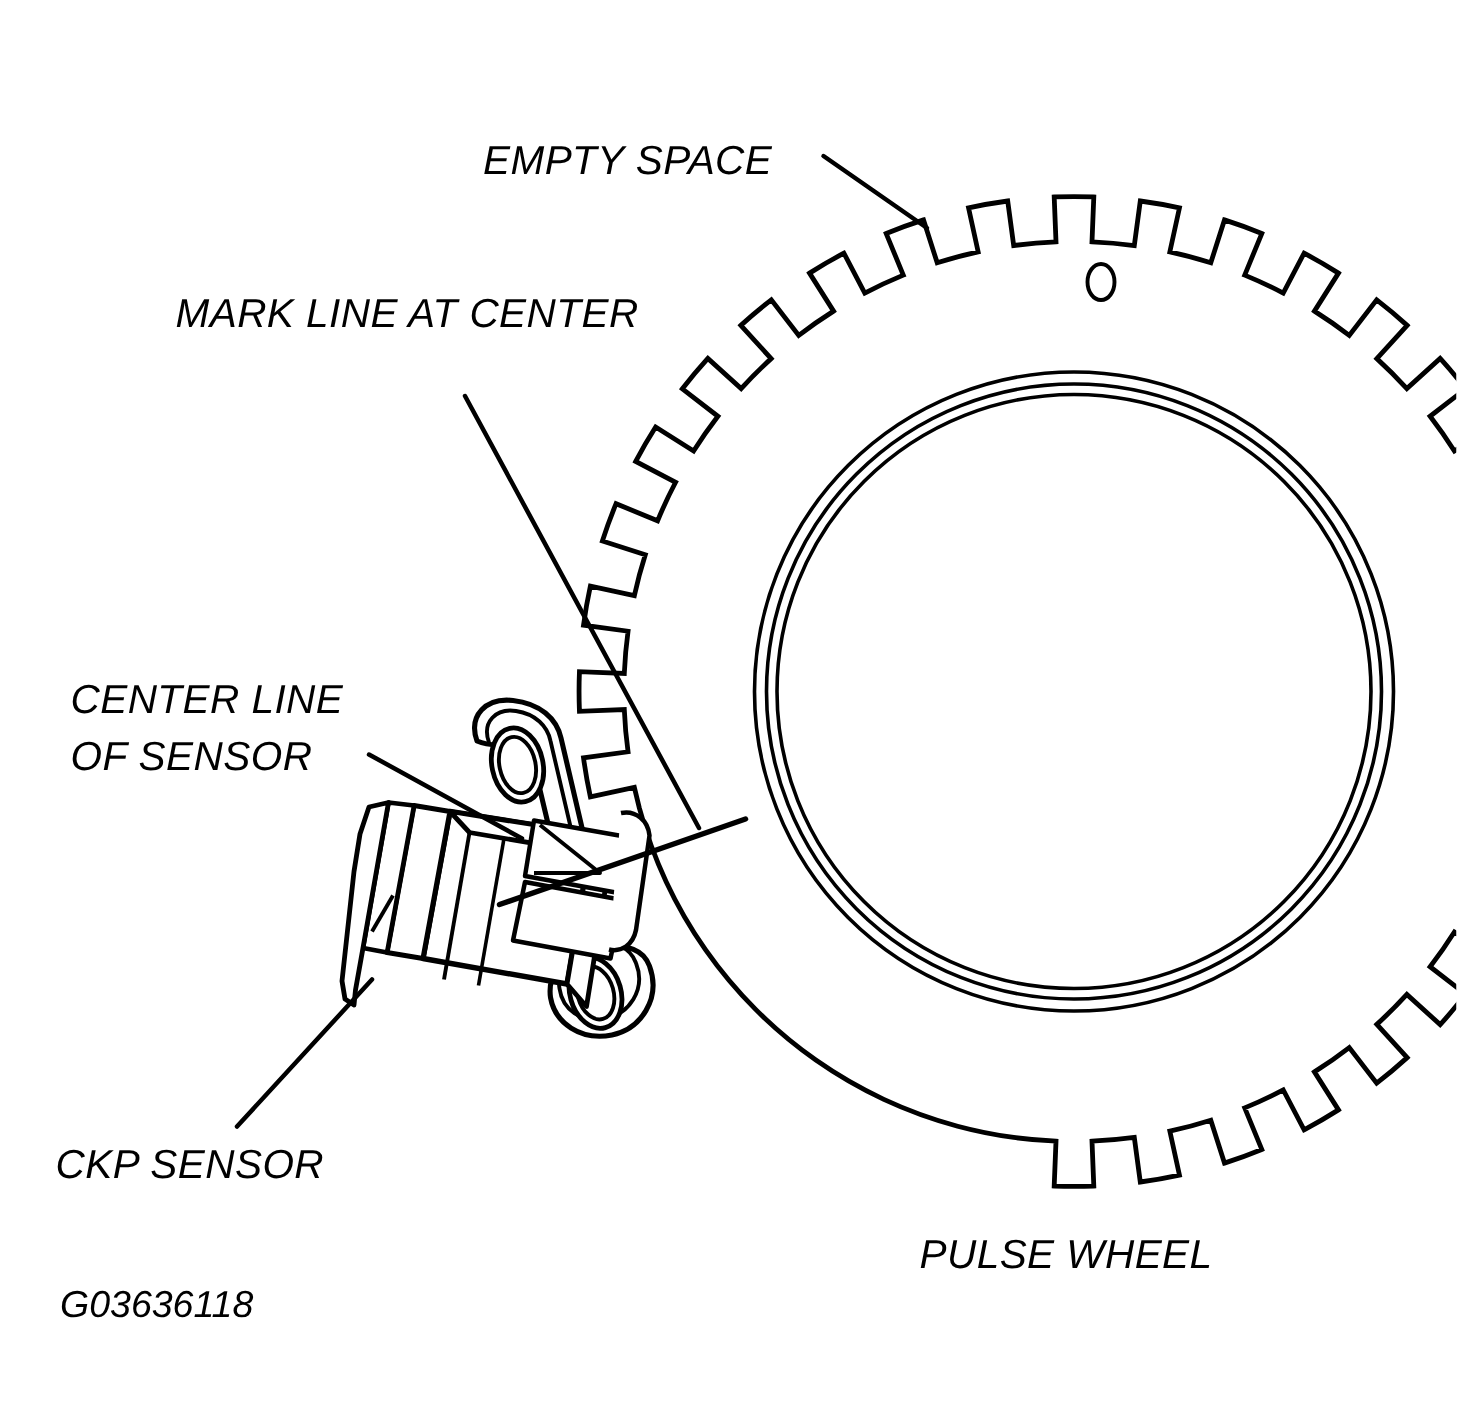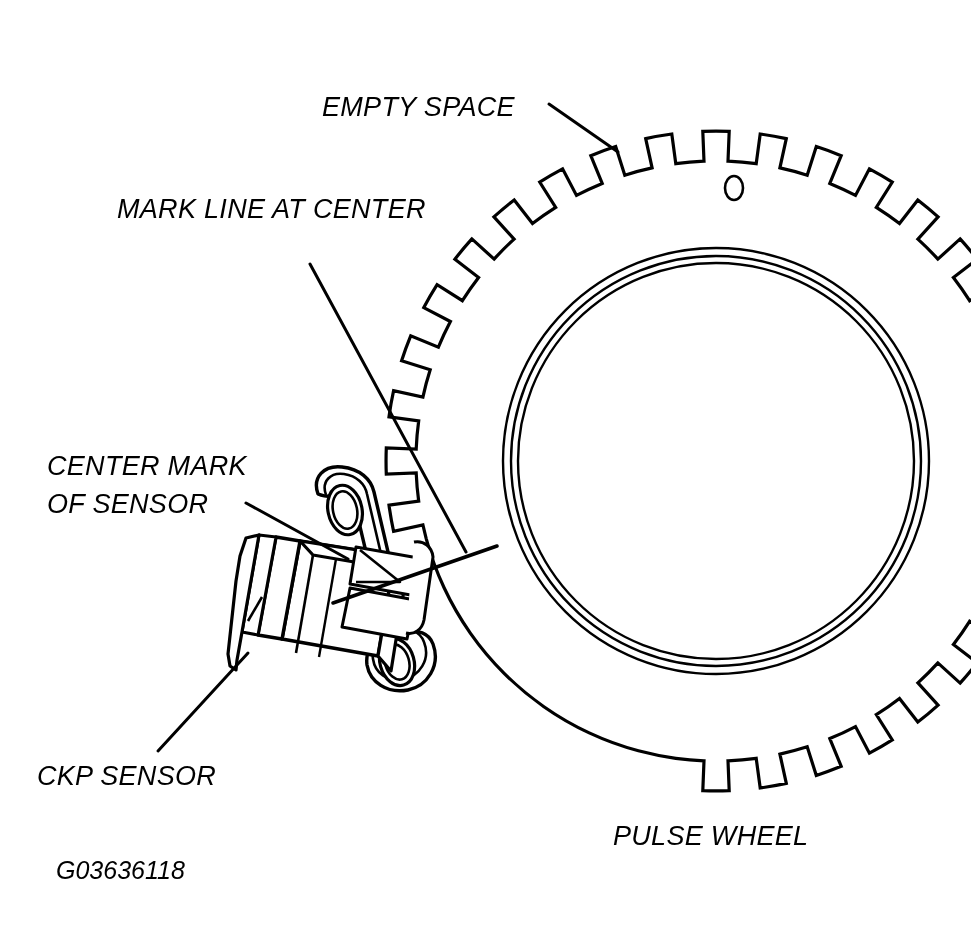--- a/index.html
+++ b/index.html
@@ -83,22 +83,22 @@
       <path d="M 333 587 L 497 530" stroke-width="3.6"></path>
       <path d="M 246 487 L 348 543"></path>
       <path d="M 158 735 L 248 637"></path>
     </g>
   </svg>
 
   <div class="lbl" style="left:322px; top:73px;">EMPTY SPACE</div>
 
   <div class="lbl" style="left:97px; top:175px;margin-left:20px;">MARK LINE AT CENTER</div>
 
-  <div class="lbl" style="left:47px; top:432px;">CENTER MARK</div>
+  <div class="lbl" style="left:47px; top:432px;">CENTER LINE</div>
   <div class="lbl" style="left:37px; top:742px;">CKP SENSOR</div>
 
   <div class="lbl" style="left:47px; top:470px;">OF SENSOR</div>
 
   <div class="lbl" style="left:613px; top:786px;margin-top:16px;">PULSE WHEEL</div>
 
-  <div class="code" style="left:40px; top:840px;margin-left:16px;">G03636118</div>
+  <div class="code" style="left:40px; top:840px;">G03636118</div>
 
 </div>
 
 </body></html>

